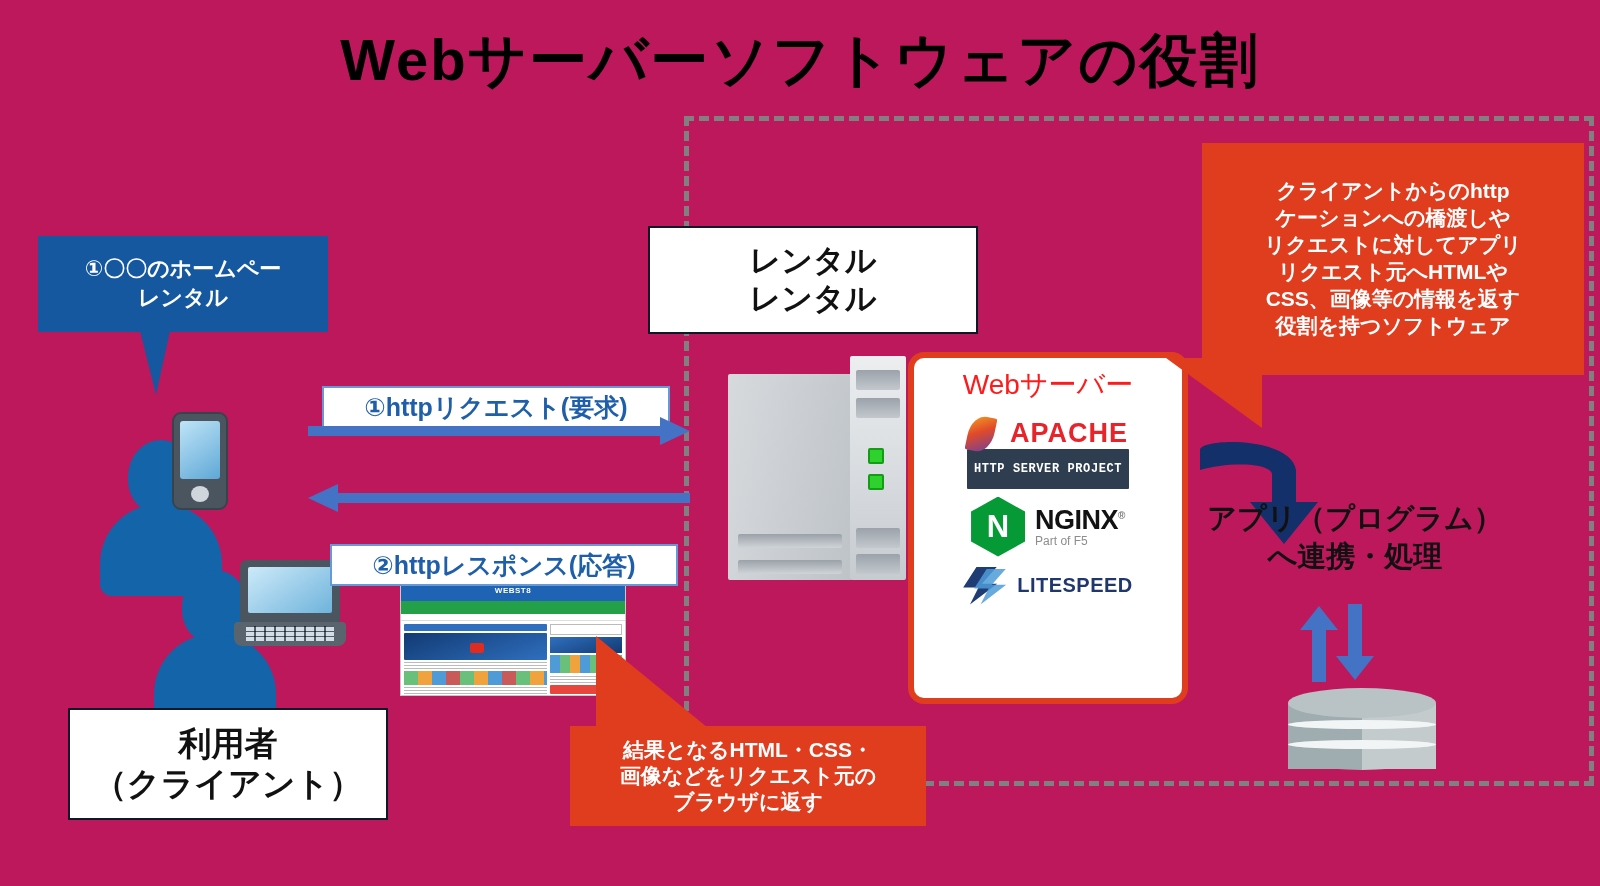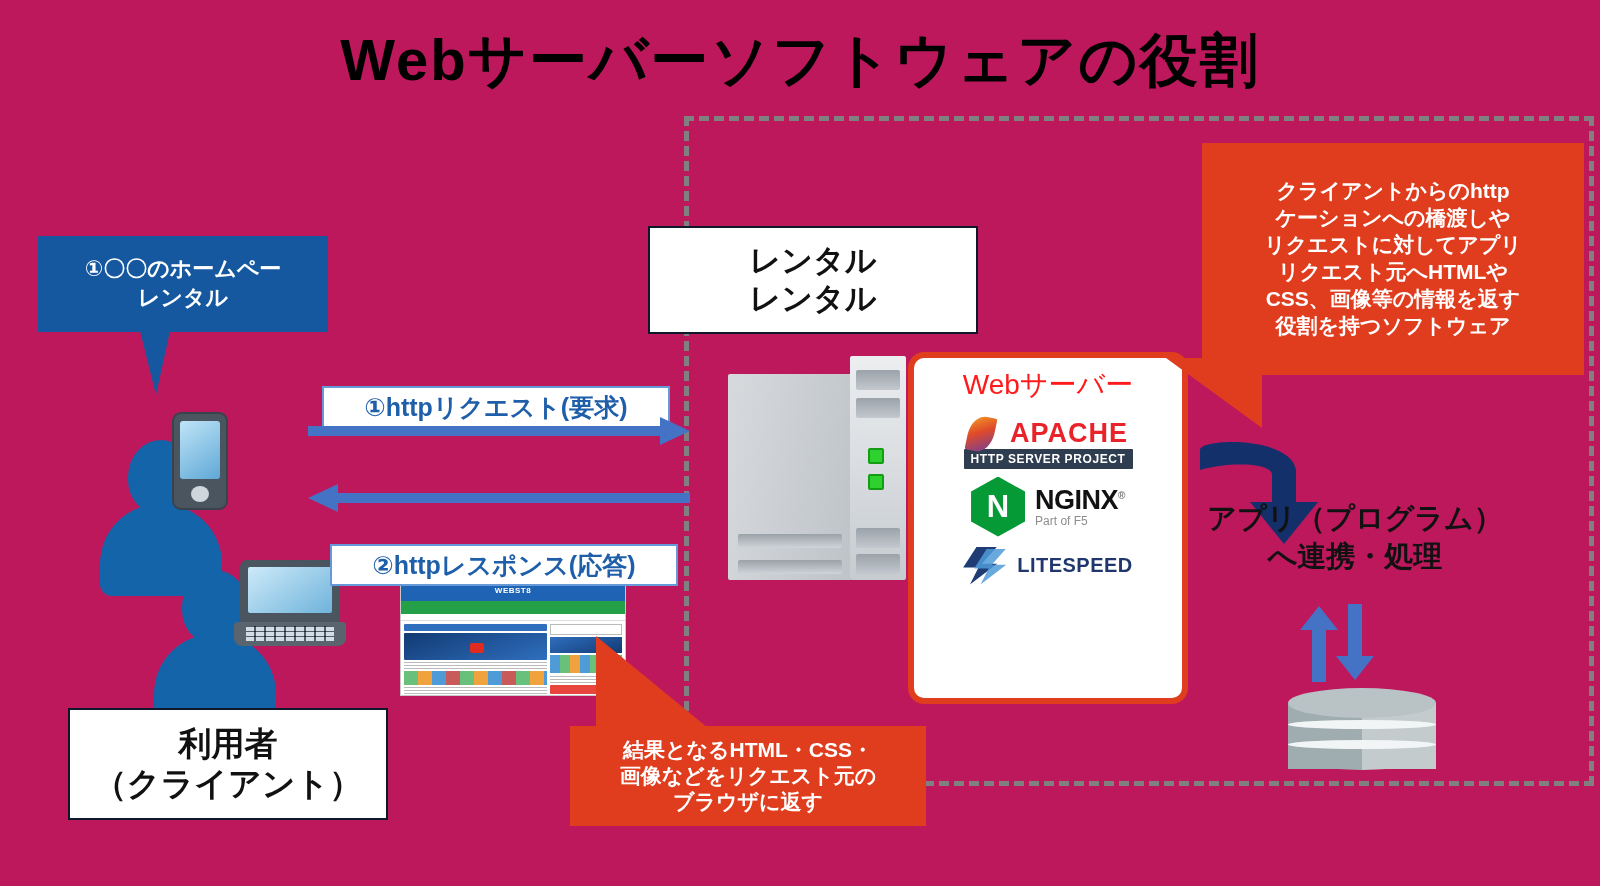--- a/index.html
+++ b/index.html
@@ -212,21 +212,21 @@
   .feather {
     width:26px; height:36px;
     background:linear-gradient(150deg,#f5a623 0%,#e04a2a 45%,#6b3fa0 100%);
     border-radius:60% 6% 60% 6%;
     transform:rotate(12deg);
   }
   .apache-word { color:#E8232A; font-size:27px; font-weight:bold; letter-spacing:1px; }
   .apache-bar {
     margin-top:-3px; background:#2e3d4f; color:#fff;
     font-size:12px; font-weight:bold; letter-spacing:.6px;
-    padding:3px 7px; border-radius:1px;
+    padding:13px 7px; border-radius:1px;font-family:Liberation Mono, monospace;
   }
 
   
   .nginx-hex {
     width:54px; height:60px; background:#069A37;
     clip-path:polygon(50% 0,100% 25%,100% 75%,50% 100%,0 75%,0 25%);
     display:flex; align-items:center; justify-content:center;
     color:#fff; font-size:31px; font-weight:bold;
   }
   .nginx-txt { margin-left:10px; }

